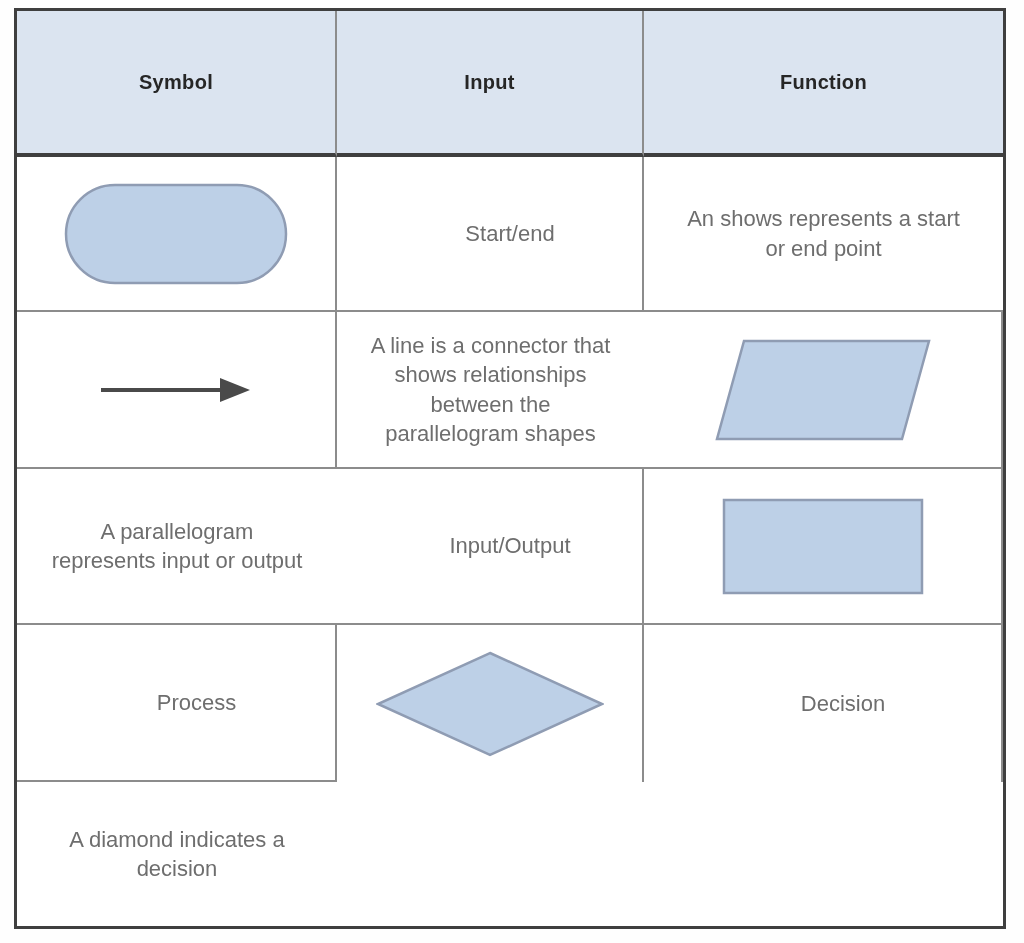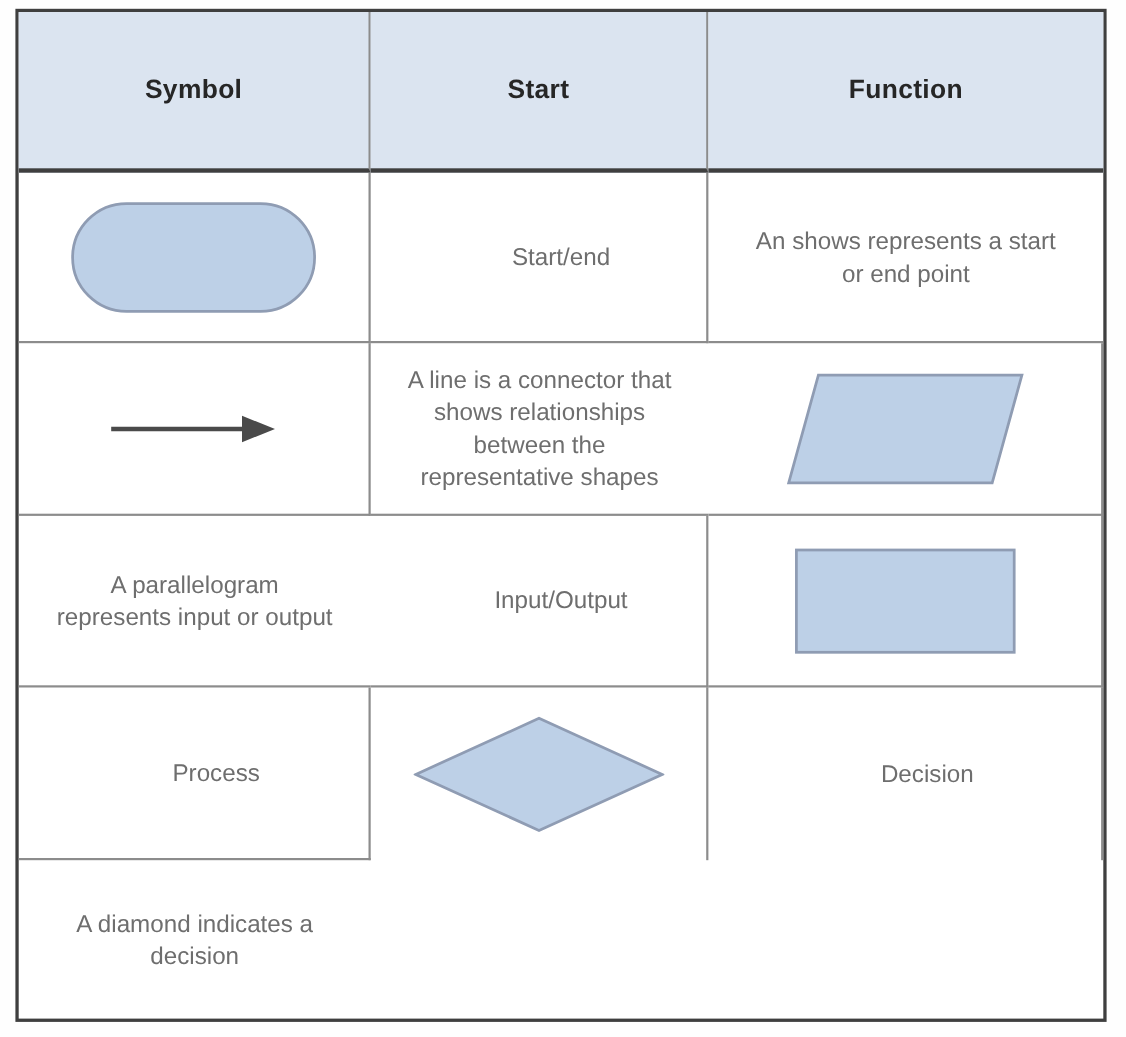--- a/index.html
+++ b/index.html
@@ -28,21 +28,21 @@
     display: flex;
     align-items: center;
     justify-content: center;
     text-align: center;
   }
   .cell.last-col { border-right: none; text-align: center; }
 
   .header-cell {
     background: var(--header-bg, #dbe4f0);
     border-bottom: 4px solid var(--outer-border, #3f3f3f);
-    font-size: 24px;
+    font-size: 20px;
     font-weight: bold;
     color: var(--header-text, #262626);
     letter-spacing: 0.3px;
   }
 
   .name-cell {
     font-size: 22px;
     color: var(--body-text, #6e6e6e);
     padding-left: 41px;
   }
@@ -67,42 +67,42 @@
   }
   .arrow-head { fill: var(--arrow-color, #4a4a4a); }
 </style>
 </head>
 <body>
 
 <div class="page">
   <div class="sym-table">
 
     <div class="cell header-cell">Symbol</div>
-    <div class="cell header-cell">Start</div>
+    <div class="cell header-cell">Input</div>
     <div class="cell header-cell last-col">Function</div>
 
     <div class="cell symbol-cell">
       <svg width="224" height="102" viewBox="0 0 224 102">
         <rect class="shape" x="2" y="2" width="220" height="98" rx="49" ry="49"></rect>
       </svg>
     </div>
     <div class="cell name-cell">Start/end</div>
     <div class="cell func-cell last-col">An shows represents a start
 or end point</div>
 
     <div class="cell symbol-cell">
       <svg width="150" height="30" viewBox="0 0 150 30">
         <line class="arrow-line" x1="0" y1="15" x2="122" y2="15"></line>
         <polygon class="arrow-head" points="119,3 149,15 119,27"></polygon>
       </svg>
     </div>
     <div class="cell func-cell last-col">A line is a connector that
 shows relationships
 between the
-representative shapes</div>
+parallelogram shapes</div>
 
     <div class="cell symbol-cell">
       <svg width="216" height="102" viewBox="0 0 216 102">
         <polygon class="shape" points="29,2 214,2 187,100 2,100"></polygon>
       </svg>
     </div>
     <div class="cell func-cell last-col">A parallelogram
 represents input or output</div>
     <div class="cell name-cell">Input/Output</div>
 

